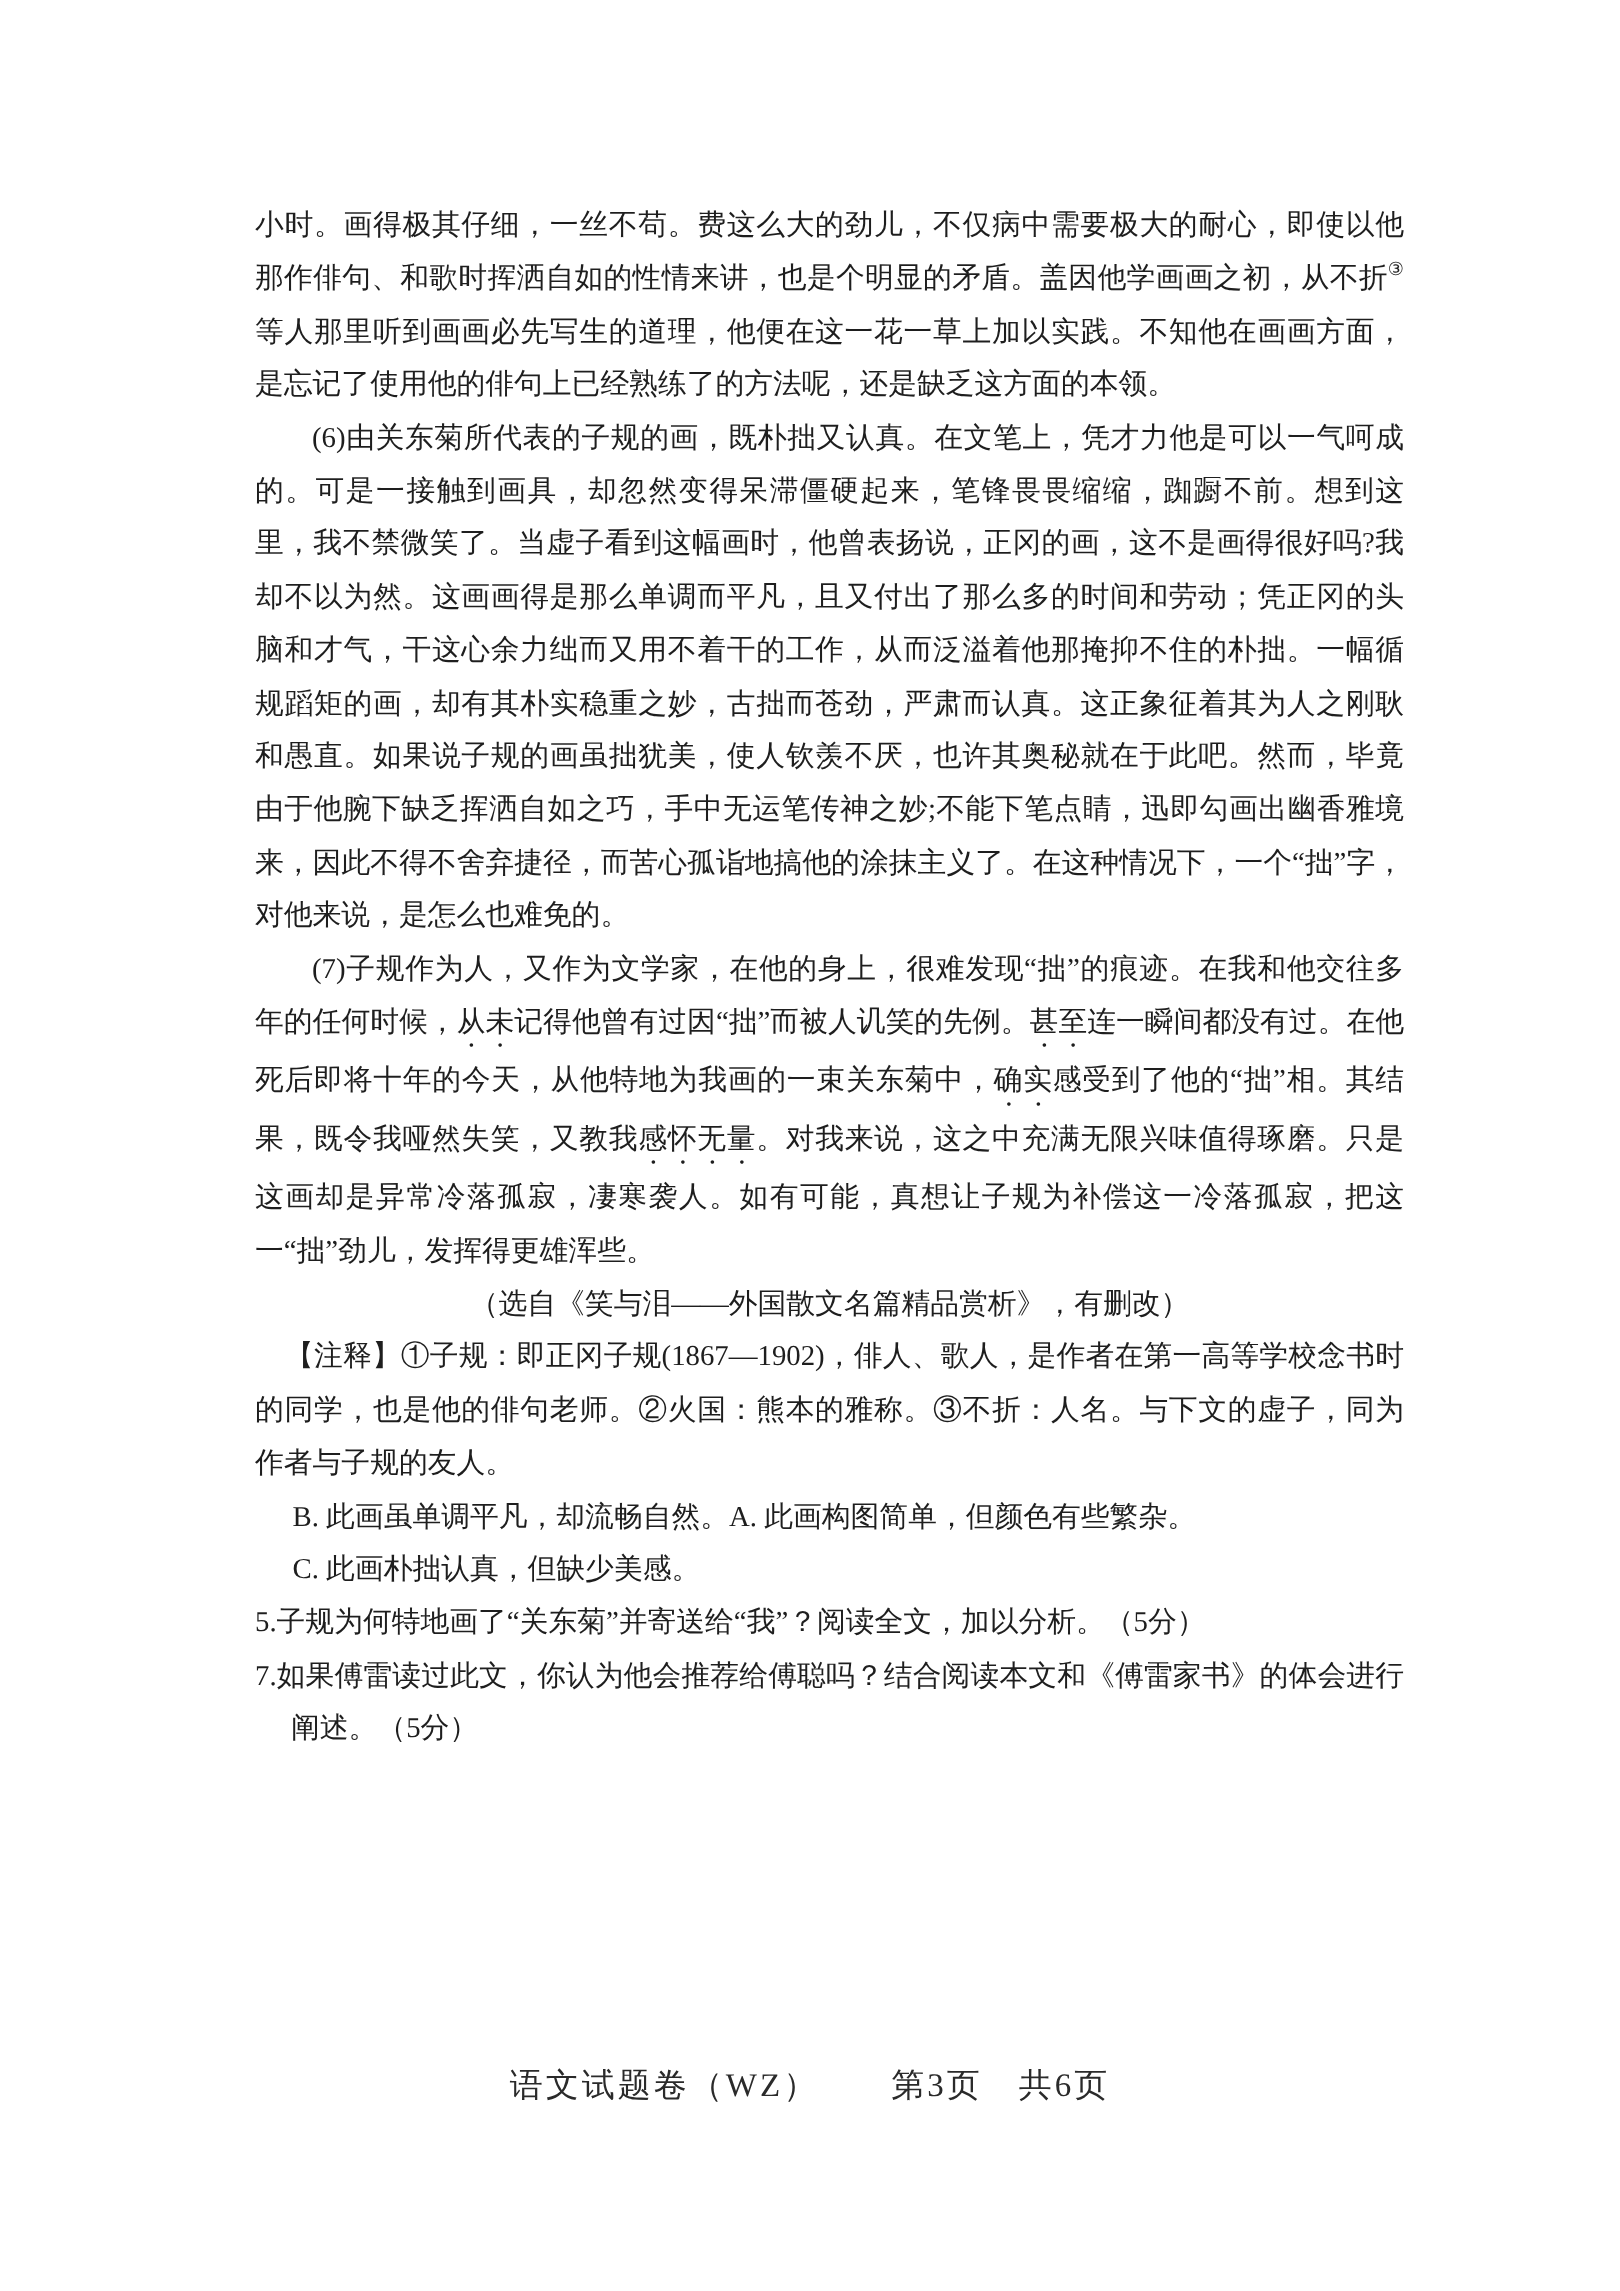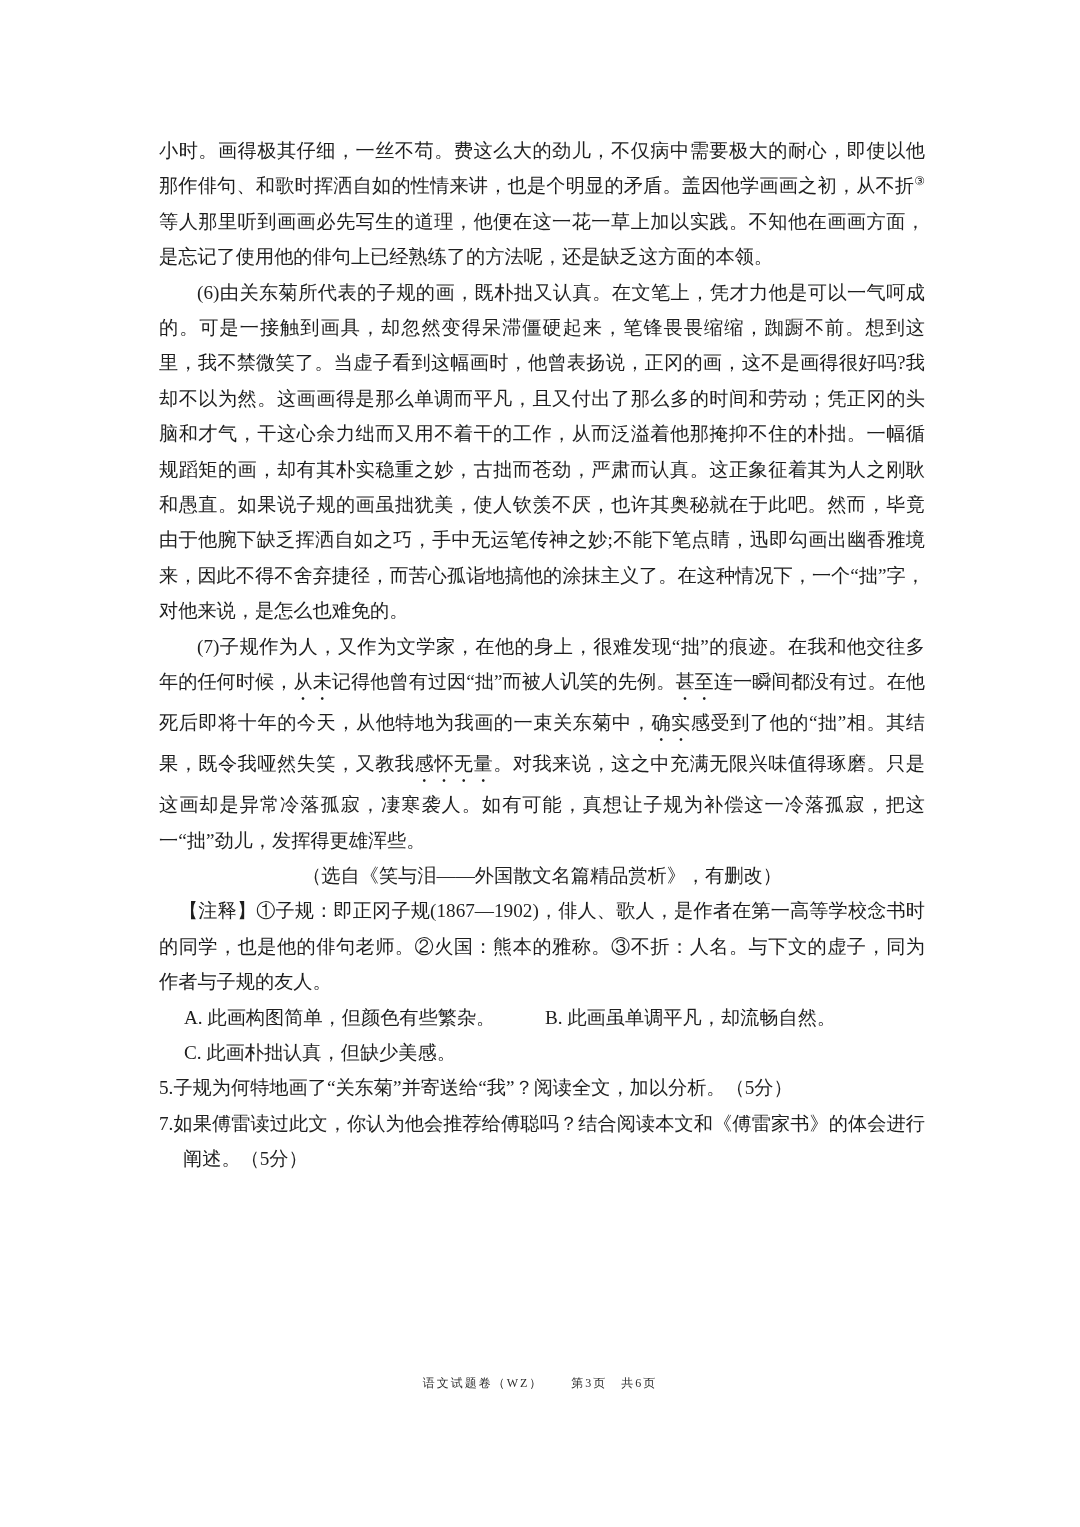--- a/index.html
+++ b/index.html
@@ -11,21 +11,21 @@
     position: relative;
     width: 1080px;
     height: 1527px;
     background: #ffffff;
     overflow: hidden;
     font-family: "Liberation Serif", "DejaVu Serif", serif;
     color: #1e1e1e;
   }
   .doc {
     position: absolute;
-    left: 159px;
+    left: 170px;
     top: 133px;
     width: 766px;
     font-size: 19.2px;
     line-height: 35.4px;
     text-align: justify;
     text-justify: inter-ideograph;
   }
   .doc p { margin: 0; }
   .para.indent { text-indent: 38px; }
   .para.note { text-indent: 20px; }
@@ -42,51 +42,50 @@
   .option-cell.first {
     width: 361px;
     flex: none;
   }
   em.dot {
     font-style: normal;
     -webkit-text-emphasis: filled dot #1e1e1e;
     -webkit-text-emphasis-position: under right;
     text-emphasis: filled dot #1e1e1e;
     text-emphasis-position: under right;
-    font-family: Liberation Mono, monospace;
   }
   sup.note-ref {
     font-size: 12px;
     line-height: 0;
     vertical-align: super;
   }
   .footer {
     position: absolute;
     left: 0;
     top: 1375px;
     width: 100%;
     text-align: center;
-    font-size: 12px;
+    font-size: 22px;
     letter-spacing: 2px;
     color: #2a2a2a;
   }
 </style>
 </head>
 <body>
 
 <div class="page">
   <div class="doc">
       <p class="para"><span>小时。画得极其仔细，一丝不苟。费这么大的劲儿，不仅病中需要极大的耐心，即使以他那作俳句、和歌时挥洒自如的性情来讲，也是个明显的矛盾。盖因他学画画之初，从不折</span><sup class="note-ref">③</sup><span>等人那里听到画画必先写生的道理，他便在这一花一草上加以实践。不知他在画画方面，是忘记了使用他的俳句上已经熟练了的方法呢，还是缺乏这方面的本领。</span></p>
       <p class="para indent"><span>(6)由关东菊所代表的子规的画，既朴拙又认真。在文笔上，凭才力他是可以一气呵成的。可是一接触到画具，却忽然变得呆滞僵硬起来，笔锋畏畏缩缩，踟蹰不前。想到这里，我不禁微笑了。当虚子看到这幅画时，他曾表扬说，正冈的画，这不是画得很好吗?我却不以为然。这画画得是那么单调而平凡，且又付出了那么多的时间和劳动；凭正冈的头脑和才气，干这心余力绌而又用不着干的工作，从而泛溢着他那掩抑不住的朴拙。一幅循规蹈矩的画，却有其朴实稳重之妙，古拙而苍劲，严肃而认真。这正象征着其为人之刚耿和愚直。如果说子规的画虽拙犹美，使人钦羡不厌，也许其奥秘就在于此吧。然而，毕竟由于他腕下缺乏挥洒自如之巧，手中无运笔传神之妙;不能下笔点睛，迅即勾画出幽香雅境来，因此不得不舍弃捷径，而苦心孤诣地搞他的涂抹主义了。在这种情况下，一个“拙”字，对他来说，是怎么也难免的。</span></p>
       <p class="para indent"><span>(7)子规作为人，又作为文学家，在他的身上，很难发现“拙”的痕迹。在我和他交往多年的任何时候，</span><em class="dot">从未</em><span>记得他曾有过因“拙”而被人讥笑的先例。</span><em class="dot">甚至</em><span>连一瞬间都没有过。在他死后即将十年的今天，从他特地为我画的一束关东菊中，</span><em class="dot">确实</em><span>感受到了他的“拙”相。其结果，既令我哑然失笑，又教我</span><em class="dot">感怀无量</em><span>。对我来说，这之中充满无限兴味值得琢磨。只是这画却是异常冷落孤寂，凄寒袭人。如有可能，真想让子规为补偿这一冷落孤寂，把这一“拙”劲儿，发挥得更雄浑些。</span></p>
       <p class="source"><span>（选自《笑与泪——外国散文名篇精品赏析》，有删改）</span></p>
       <p class="para note"><span>【注释】①子规：即正冈子规(1867—1902)，俳人、歌人，是作者在第一高等学校念书时的同学，也是他的俳句老师。②火国：熊本的雅称。③不折：人名。与下文的虚子，同为作者与子规的友人。</span></p>
       <div class="options-row">
+        <span class="option-cell">B. 此画虽单调平凡，却流畅自然。</span>
         <span class="option-cell first">A. 此画构图简单，但颜色有些繁杂。</span>
-        <span class="option-cell">B. 此画虽单调平凡，却流畅自然。</span>
       </div>
       <div class="options-row">
         <span class="option-cell first">C. 此画朴拙认真，但缺少美感。</span>
       </div>
       <p class="question"><span>5.子规为何特地画了“关东菊”并寄送给“我”？阅读全文，加以分析。（5分）</span></p>
       <p class="question"><span>7.如果傅雷读过此文，你认为他会推荐给傅聪吗？结合阅读本文和《傅雷家书》的体会进行阐述。（5分）</span></p>
     </div>
   <div class="footer">
     <span>语文试题卷（WZ）　　第3页　共6页</span>
   </div>

